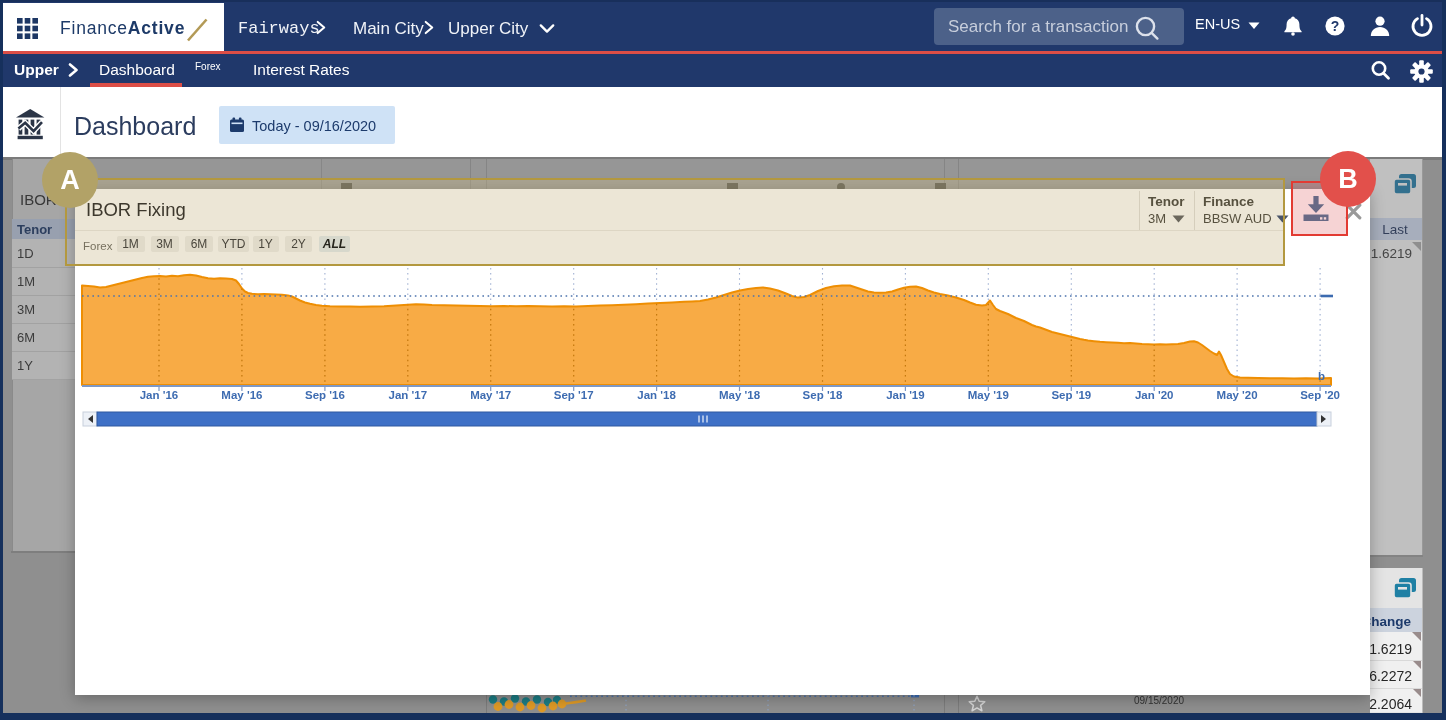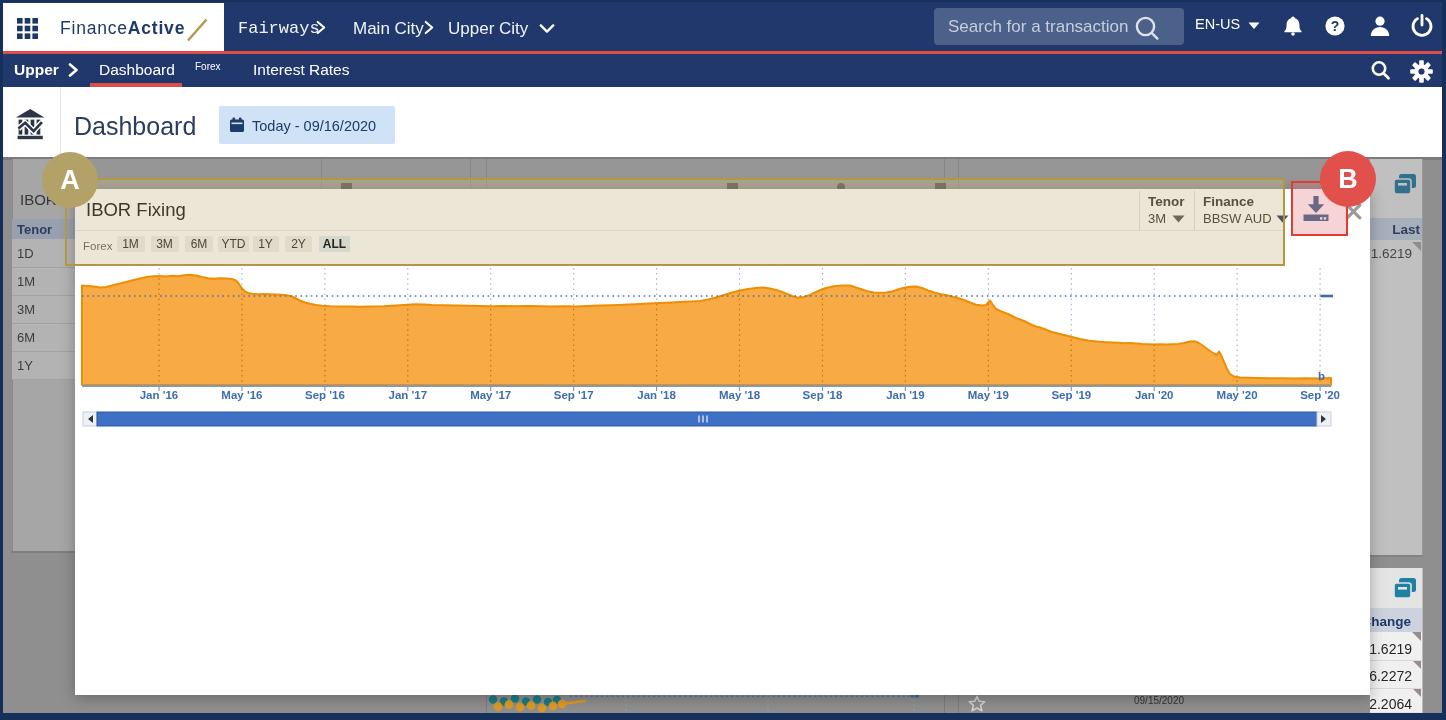--- a/index.html
+++ b/index.html
@@ -163,21 +163,21 @@
 <div class="abs" style="left:837px;top:183px;width:8px;height:8px;border-radius:50%;background:#4C4C48;"></div>
 <div class="abs" style="left:935px;top:183px;width:11px;height:6px;background:#4C4C48;"></div>
 
 <div class="abs" style="left:1370px;top:159px;width:52px;height:397px;background:#C0C0C0;"></div>
 <svg class="abs" style="left:1392px;top:173px;" width="28" height="24" viewBox="0 0 28 24">
       <rect x="7" y="1" width="17" height="14" rx="2.5" fill="#33708E"></rect>
       <rect x="2" y="6" width="17" height="15" rx="2.5" fill="#33708E" stroke="#C0C0C0" stroke-width="1.6"></rect>
       <rect x="6" y="10" width="9" height="2.6" fill="#C0C0C0"></rect>
     </svg>
 <div class="abs" style="left:1370px;top:218px;width:52px;height:22px;background:#A7AEBC;"></div>
-<div class="abs" style="left:1370px;top:222px;width:50px;height:15px;font-size:13.5px;font-weight:bold;color:#333F5A;text-align:right;">Last</div>
+<div class="abs" style="left:1370px;top:222px;width:50px;height:15px;font-size:13.5px;font-weight:normal;color:#333F5A;text-align:center;">Last</div>
 <div class="abs" style="left:1340px;top:246px;width:72px;height:15px;font-size:13.5px;color:#454545;text-align:right;overflow:hidden;">1.6219</div>
 <div class="abs" style="left:1412px;top:242px;width:0;height:0;border-top:9px solid #8E8E8E;border-left:9px solid transparent;"></div>
 <div class="abs" style="left:1422px;top:159px;width:1px;height:397px;background:#999999;"></div>
 <div class="abs" style="left:1369px;top:555px;width:54px;height:1.5px;background:#838383;"></div>
 
 <div class="abs" style="left:1370px;top:568px;width:52px;height:145px;background:#E4E4E4;"></div>
 <svg class="abs" style="left:1392px;top:577px;" width="28" height="24" viewBox="0 0 28 24">
       <rect x="7" y="1" width="17" height="14" rx="2.5" fill="#1F80A4"></rect>
       <rect x="2" y="6" width="17" height="15" rx="2.5" fill="#1F80A4" stroke="#E4E4E4" stroke-width="1.6"></rect>
       <rect x="6" y="10" width="9" height="2.6" fill="#E4E4E4"></rect>
@@ -251,21 +251,21 @@
       <path d="M0.5 0.5 L12.5 0.5 L6.5 7.5 Z" fill="#4A5468"></path>
     </svg>
 
 <div class="abs" style="left:83px;top:240px;font-size:11.5px;color:#77715F;">Forex</div>
 <div class="abs" style="left:116.5px;top:236px;width:28px;height:16px;background:#E0DAC9;border-radius:2px;text-align:center;font-size:12px;line-height:16px;color:#4A463C;">1M</div>
 <div class="abs" style="left:150.5px;top:236px;width:28px;height:16px;background:#E0DAC9;border-radius:2px;text-align:center;font-size:12px;line-height:16px;color:#4A463C;">3M</div>
 <div class="abs" style="left:185px;top:236px;width:28px;height:16px;background:#E0DAC9;border-radius:2px;text-align:center;font-size:12px;line-height:16px;color:#4A463C;">6M</div>
 <div class="abs" style="left:218px;top:236px;width:31px;height:16px;background:#E0DAC9;border-radius:2px;text-align:center;font-size:12px;line-height:16px;color:#4A463C;">YTD</div>
 <div class="abs" style="left:252.5px;top:236px;width:26px;height:16px;background:#E0DAC9;border-radius:2px;text-align:center;font-size:12px;line-height:16px;color:#4A463C;">1Y</div>
 <div class="abs" style="left:285px;top:236px;width:27px;height:16px;background:#E0DAC9;border-radius:2px;text-align:center;font-size:12px;line-height:16px;color:#4A463C;">2Y</div>
-<div class="abs" style="left:319px;top:236px;width:31px;height:16px;background:#D7D8CC;border-radius:2px;text-align:center;font-size:12px;line-height:16px;font-weight:bold;color:#26251D;">ALL</div>
+<div class="abs" style="left:319px;top:236px;width:31px;height:16px;background:#D7D8CC;border-radius:2px;text-align:center;font-size:12px;line-height:16px;font-weight:bold;color:#26251D;font-style:italic;">ALL</div>
 
 <div class="abs" style="left:65px;top:178px;width:1220px;height:88px;border:2px solid #B3983F;"></div>
 
 <svg class="abs" style="left:1345px;top:203px;" width="17" height="17" viewBox="0 0 17 17">
       <path d="M2.2 2.2 L14.8 14.8 M14.8 2.2 L2.2 14.8" stroke="#9A9A9A" stroke-width="3.2" stroke-linecap="round"></path>
     </svg>
 
 <svg class="abs" style="left:1302px;top:194px;" width="28" height="29" viewBox="0 0 28 29">
       <path d="M11.4 2 h5.2 v8.2 h5.6 L14 19 L5.8 10.2 h5.6 Z" fill="#36688F"></path>
       <path d="M1.5 20.5 h25 v6.5 h-25 Z" fill="#36688F"></path>

